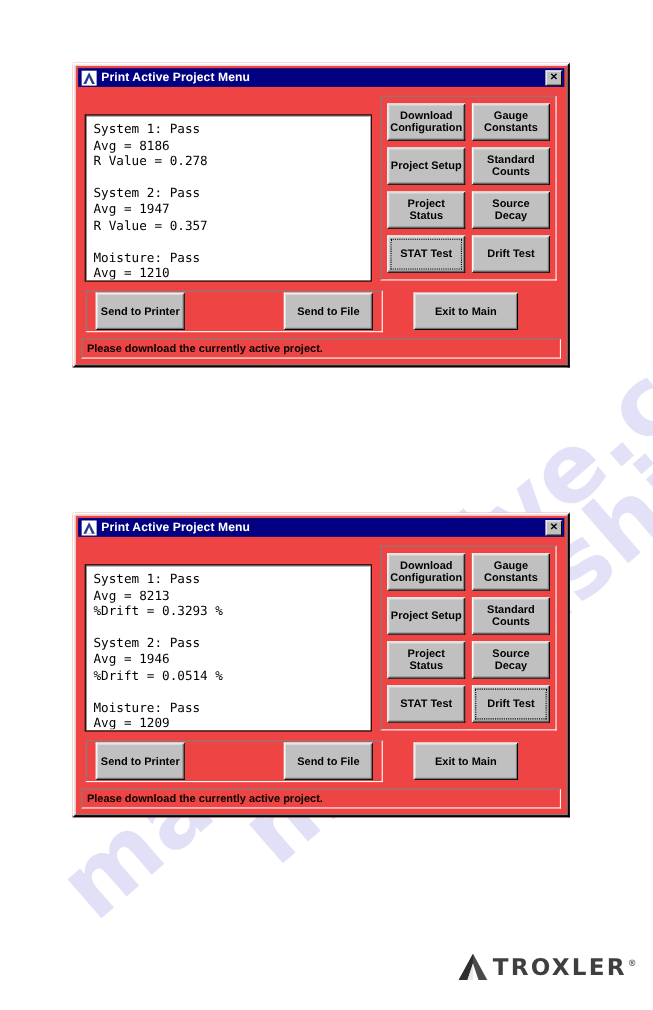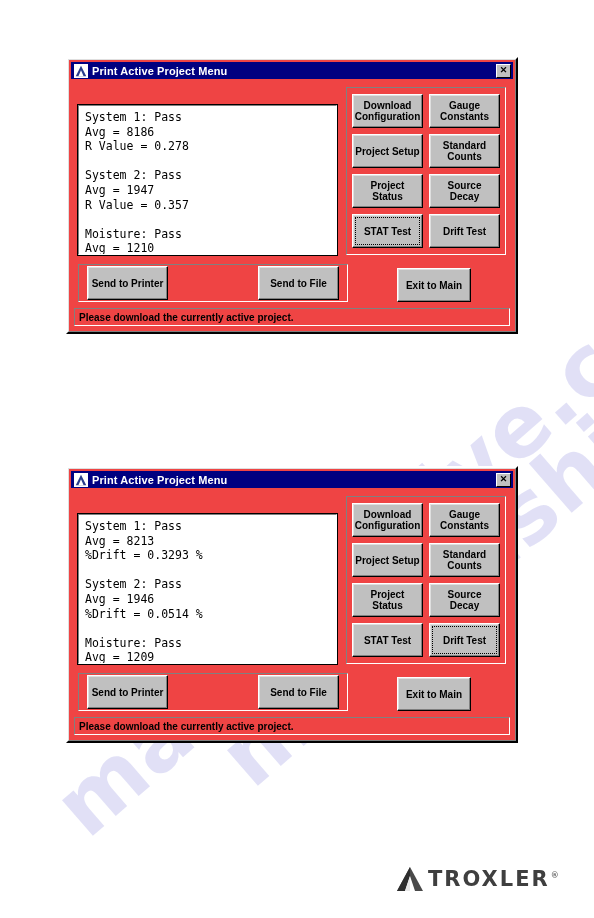--- a/index.html
+++ b/index.html
@@ -191,40 +191,40 @@
     pointer-events: none;
   }
   .btn-grid-item {
     width: 71px;
     height: 27px;
   }
 
   
   .bottom-row {
     display: flex;
-    align-items: flex-end;
+    align-items: center;
     margin-top: 9px;
   }
   .bottom-frame {
     border-top: 1px solid #808080;
     border-left: 1px solid #808080;
     border-right: 1px solid #ffffff;
     border-bottom: 1px solid #ffffff;
     box-sizing: border-box;
     padding: 7px 8px;
     display: flex;
     justify-content: space-between;
     align-items: center;
   }
   .btn-wide {
     width: 81px;
     height: 22px;
   }
   .btn-exit {
-    width: 74px;
+    width: 95px;
     height: 22px;
   }
 
   .statusbar {
     margin: 6px 3px 3px 3px;
     height: 18px;
     border-top: 1px solid #808080;
     border-left: 1px solid #808080;
     border-right: 1px solid #ffffff;
     border-bottom: 1px solid #ffffff;
@@ -235,21 +235,21 @@
     font-family: "Liberation Sans", sans-serif;
     font-size: 10px;
     font-weight: 700;
     color: #000000;
     flex: none;
   }
 
   
   .footer-logo {
     position: absolute;
-    left: 396px;
+    left: 416px;
     top: 866px;
     display: flex;
     align-items: center;
     z-index: 10;
   }
   .logo-mark { width: 28px; height: 26px; display: block; }
   .logo-word {
     font-family: "DejaVu Sans", sans-serif;
     font-size: 21px;
     font-weight: 700;

